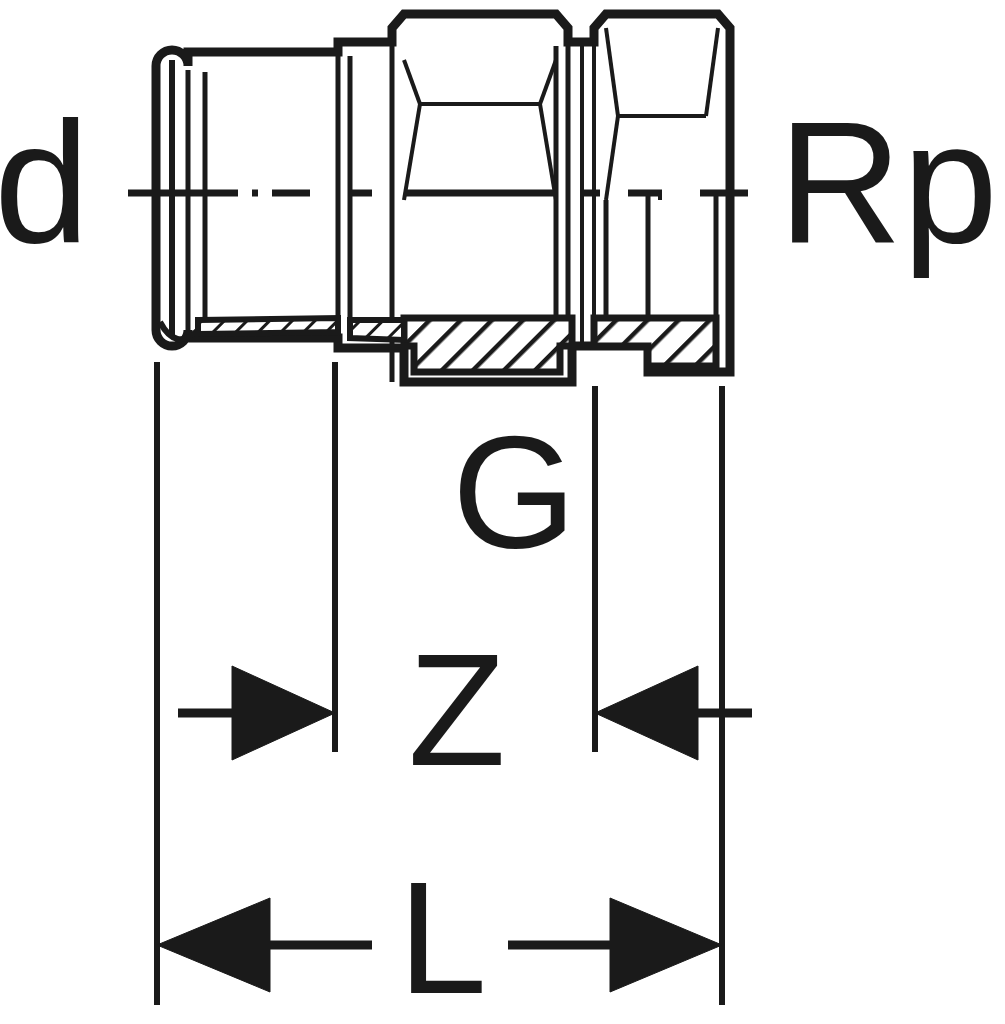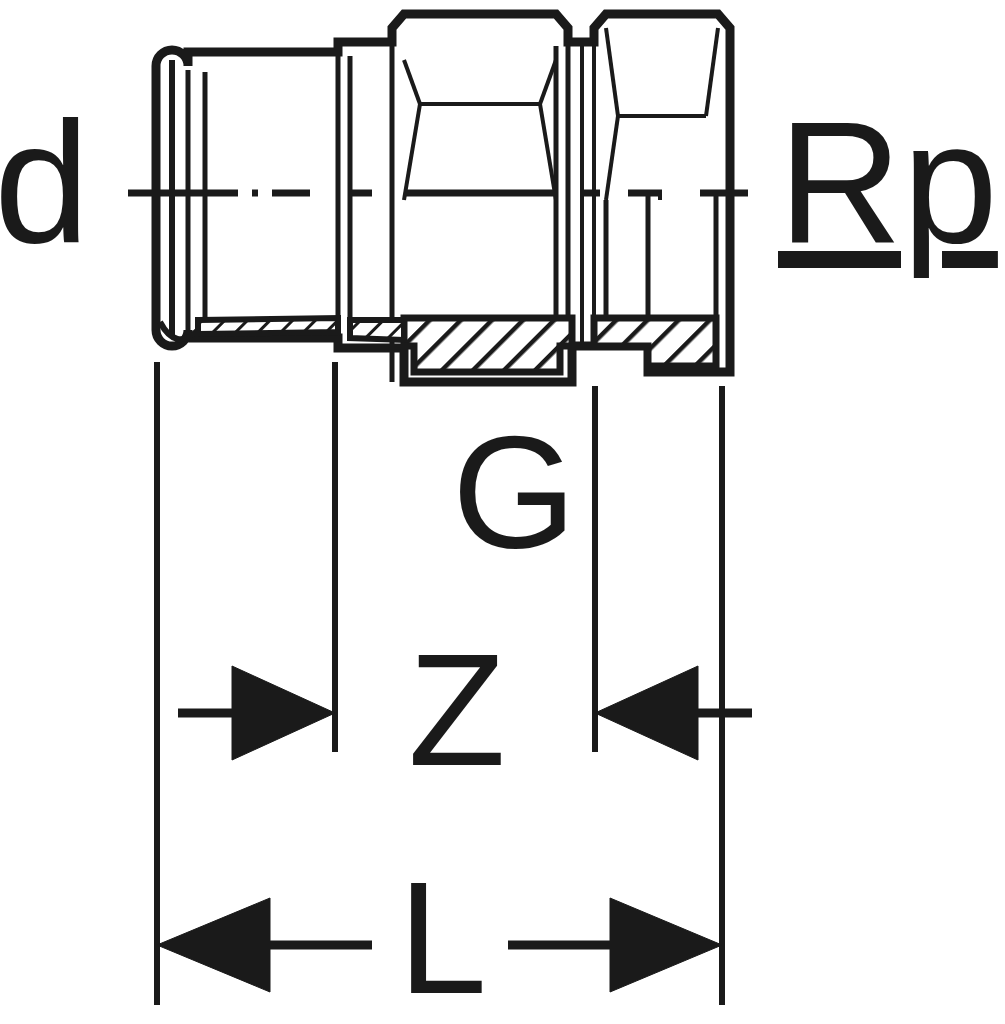--- a/index.html
+++ b/index.html
@@ -27,21 +27,21 @@
   .dim-label {
     position: absolute;
     color: #1a1a1a;
     font-family: "Liberation Sans", sans-serif;
     font-weight: 400;
     line-height: 1;
     white-space: nowrap;
     user-select: none;
   }
   #label-d  { left: -6px;  top: 96px;  font-size: 172px; }
-  #label-Rp { left: 778px; top: 96px;  font-size: 172px; text-decoration: underline; }
+  #label-Rp { left: 778px; top: 96px;  font-size: 172px; }
   #label-G  { left: 452px; top: 412px; font-size: 160px; }
   #label-Z  { left: 408px; top: 630px; font-size: 160px; }
   #label-L  { left: 398px; top: 858px; font-size: 160px; }
 </style>
 </head>
 <body>
 
 <div id="canvas">
 
   <svg id="drawing" viewBox="0 0 1005 1024" xmlns="http://www.w3.org/2000/svg">

